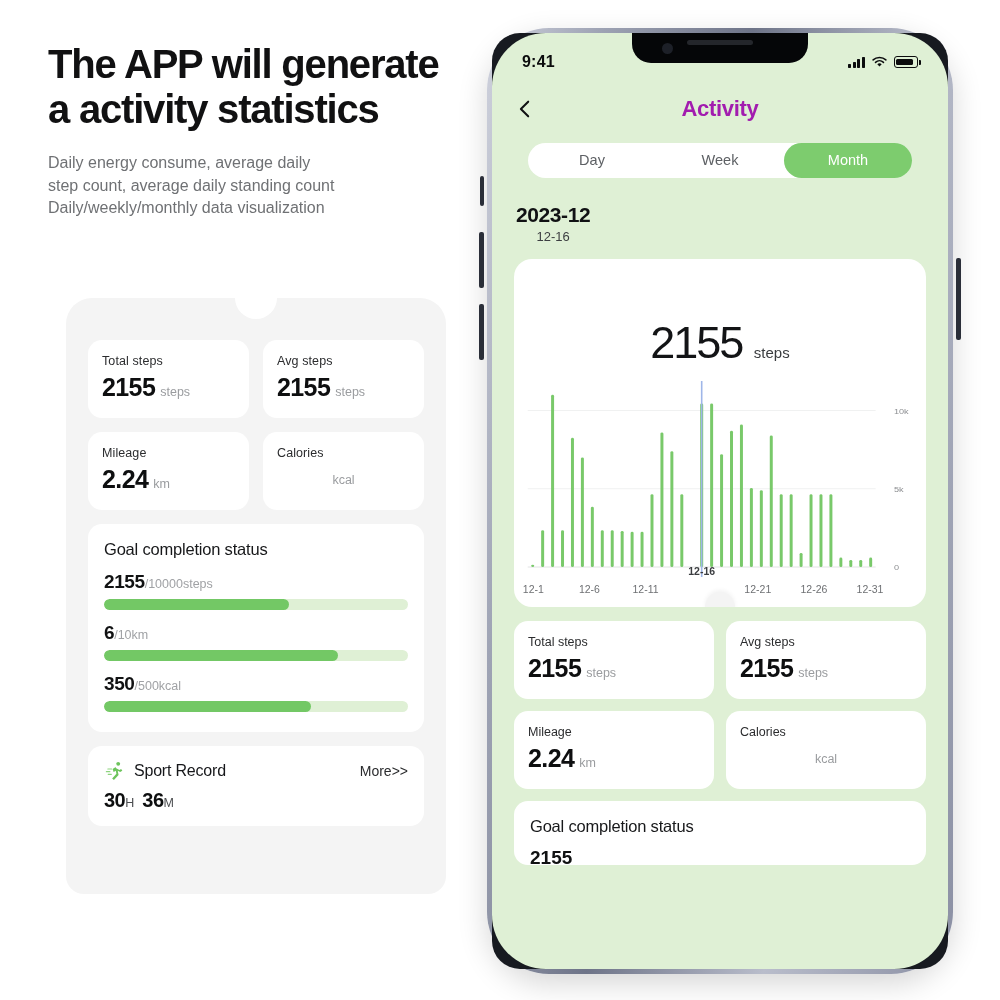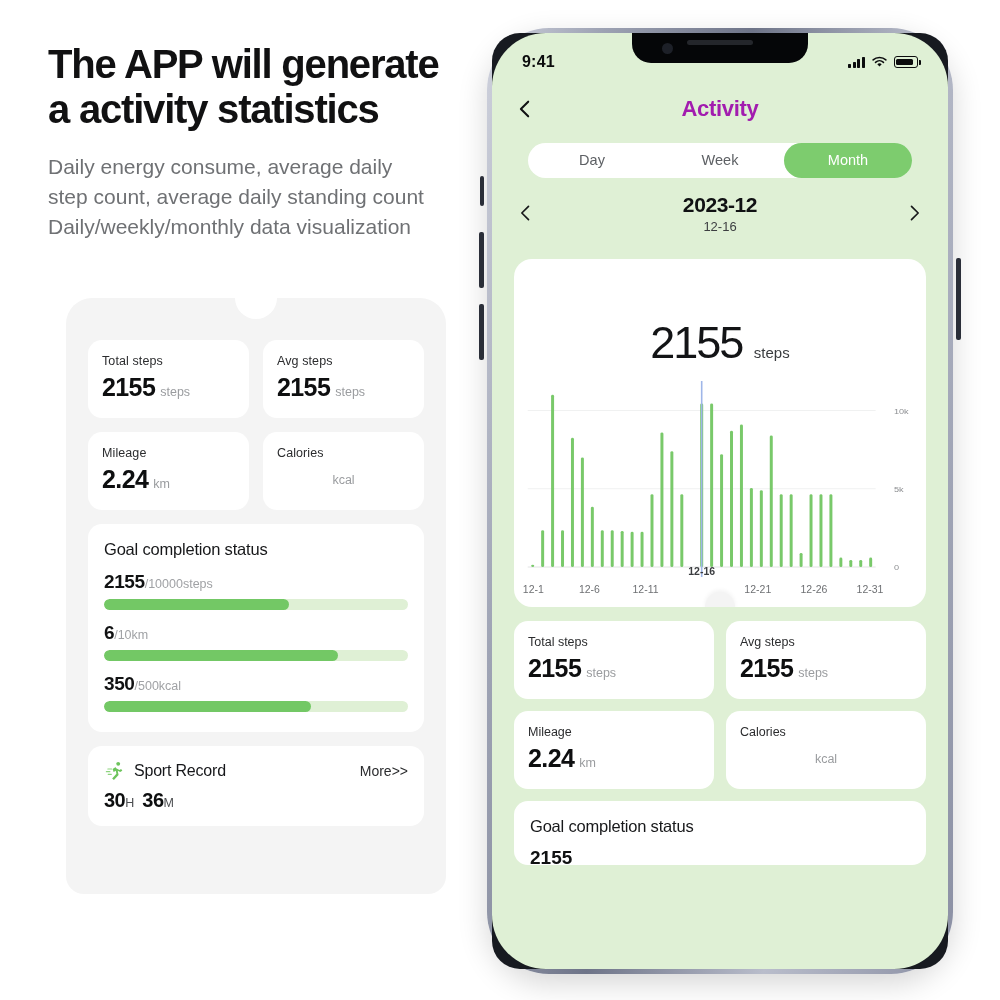--- a/index.html
+++ b/index.html
@@ -13,21 +13,21 @@
 
   
   .headline {
     position: absolute; left: 48px; top: 42px; width: 450px;
     font-size: 40px; line-height: 1.12; font-weight: 800;
     letter-spacing: -1.2px; color: #111112;
   }
   .headline .l2 { display:block; }
   .subcopy {
     position: absolute; left: 48px; top: 152px; width: 430px;
-    font-size: 21px; line-height: 1.42; color: #6f7174; font-weight: 400;
+    font-size: 16px; line-height: 1.42; color: #6f7174; font-weight: 400;
   }
   .subcopy span { display:block; }
 
   
   .panel {
     position: absolute; left: 66px; top: 298px; width: 380px; height: 596px;
     background: #f4f4f4; border-radius: 26px 26px 18px 18px;
   }
   .panel-notch {
     position:absolute; left:50%; top:0; transform: translateX(-50%);
@@ -120,21 +120,21 @@
 
   
   .seg {
     position:absolute; top:110px; left:36px; right:36px; height:35px;
     background:#ffffff; border-radius:18px; display:flex; align-items:center; z-index:15;
   }
   .seg-item { flex:1; text-align:center; font-size:14.5px; color:#5d6064; line-height:35px; border-radius:18px; }
   .seg-item.active { background:#7dcc6e; color:#ffffff; font-weight:500; }
 
   
-  .datenav { position:absolute; top:160px; left:24px; right:24px; height:58px; z-index:15; display:flex; align-items:flex-start; }
+  .datenav { position:absolute; top:160px; left:24px; right:24px; height:58px; z-index:15; display:flex; align-items:flex-start;flex-direction:column; }
   .dn-arrow { width:20px; height:20px; margin-top:10px; }
   .dn-center { flex:1; text-align:center; }
   .dn-main { font-size:21px; font-weight:700; color:#101113; letter-spacing:-.4px; }
   .dn-sub { font-size:13px; color:#3c3e41; margin-top:2px; }
 
   
   .content { position:absolute; top:226px; left:0; right:0; bottom:0; padding: 0 22px; z-index:10; }
   .chart-card { position:relative; background:#fff; border-radius:18px; padding:18px 0 0 0; overflow:hidden; }
   .big-num { text-align:center; padding-bottom:4px;margin-top:40px; }
   .big-val { font-size:45px; font-weight:500; color:#131416; letter-spacing:-2px; }

